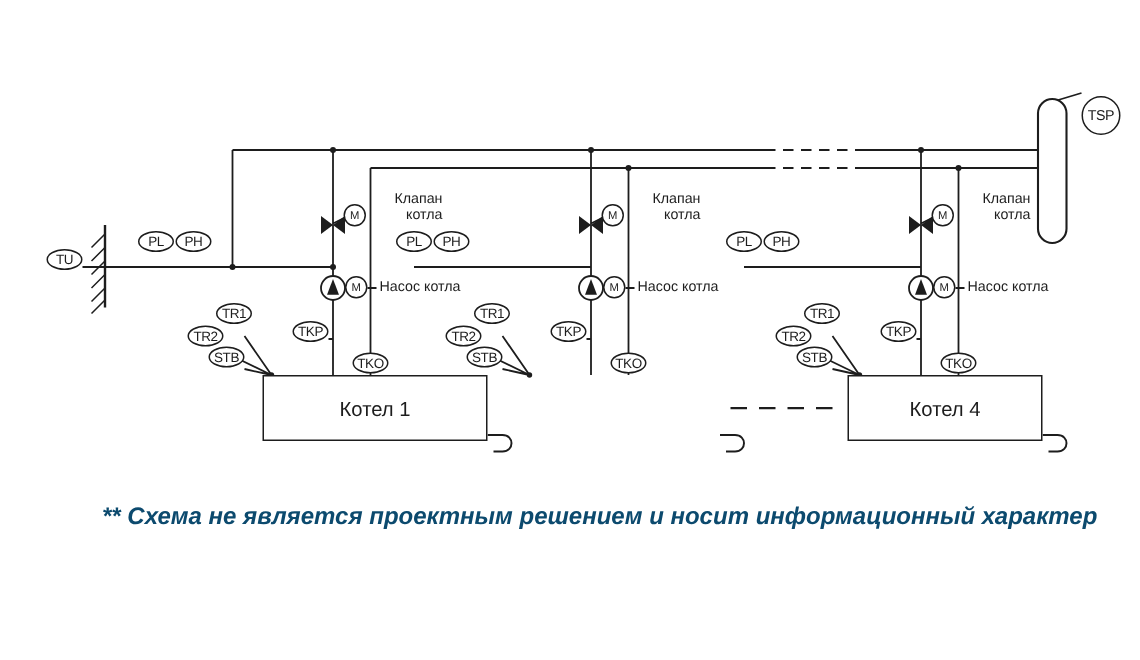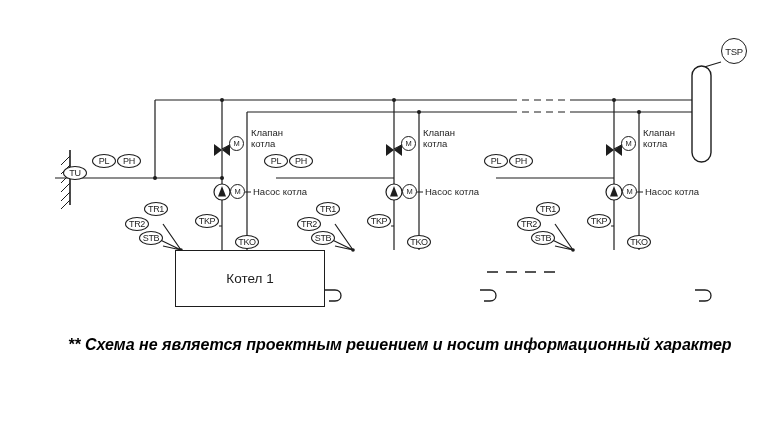--- a/index.html
+++ b/index.html
@@ -6,26 +6,26 @@
   .stage{position:relative;width:760px;height:440px;background:#fff;overflow:hidden;
          font-family:"Liberation Sans",sans-serif;color:#1d1d1d;}
   .stage svg{position:absolute;left:0;top:0;}
   .sens{position:absolute;width:24px;height:14px;border:1.3px solid #1d1d1d;border-radius:50%;
         background:#fff;display:flex;align-items:center;justify-content:center;
         font-size:9px;letter-spacing:-0.3px;box-sizing:border-box;}
   .sens.big{width:26px;height:26px;font-size:9.5px;}
   .mcirc{position:absolute;width:15px;height:15px;border:1.2px solid #1d1d1d;border-radius:50%;
         background:#fff;display:flex;align-items:center;justify-content:center;
         font-size:7.5px;box-sizing:border-box;}
-  .boiler{position:absolute;height:57px;border:1.5px solid #1d1d1d;background:#fff;
+  .boiler{position:absolute;height:44px;border:1.5px solid #1d1d1d;background:#fff;
         display:flex;align-items:center;justify-content:center;font-size:13.5px;box-sizing:border-box;}
   .lbl{position:absolute;font-size:9.5px;line-height:10.5px;background:#fff;padding:0 1px;}
-  .vlbl{width:44px;}
+  .vlbl{width:44px;text-align:right;}
   .note{position:absolute;left:68px;top:336px;font-size:16px;font-style:italic;font-weight:600;
-        white-space:nowrap;color:#000000;text-align:right;}
+        white-space:nowrap;color:#0c4a6e;text-align:right;}
 </style>
 </head>
 <body>
 
 <div class="stage">
 
   <svg width="760" height="440" viewBox="0 0 760 440">
 
     <path fill="none" stroke="#1d1d1d" stroke-width="1.2" d="
       M155,100 H510 M570,100 H692
@@ -92,30 +92,33 @@
         <circle cx="222" cy="178" r="2"></circle>
       <circle cx="181" cy="250" r="1.8"></circle>
         <circle cx="353" cy="250" r="1.8"></circle>
         <circle cx="573" cy="250" r="1.8"></circle>
     </g>
   </svg>
 
   <div class="boiler" style="left:175px;top:250px;width:150px;">
       <span>Котел 1</span>
     </div>
+  <div class="boiler" style="left:565px;top:250px;width:130px;">
+      <span>Котел 4</span>
+    </div>
 
   <div class="lbl vlbl" style="left:250px;top:128px;">Клапан котла</div>
   <div class="lbl vlbl" style="left:422px;top:128px;">Клапан котла</div>
   <div class="lbl vlbl" style="left:642px;top:128px;">Клапан котла</div>
   <div class="lbl" style="left:252px;top:187px;">Насос котла</div>
   <div class="lbl" style="left:424px;top:187px;">Насос котла</div>
   <div class="lbl" style="left:644px;top:187px;">Насос котла</div>
 
-  <div class="sens" style="left:31px;top:166px;margin-left:32px;">TU</div>
-  <div class="sens big" style="left:721px;top:38px;">TSP</div>
+  <div class="sens" style="left:31px;top:166px;">TU</div>
+  <div class="sens big" style="left:721px;top:64px;">TSP</div>
 
   <div class="sens" style="left:92px;top:154px;">PL</div>
   <div class="sens" style="left:117px;top:154px;">PH</div>
   <div class="sens" style="left:144px;top:202px;">TR1</div>
   <div class="sens" style="left:125px;top:217px;">TR2</div>
   <div class="sens" style="left:139px;top:231px;">STB</div>
   <div class="sens" style="left:195px;top:214px;">TKP</div>
   <div class="sens" style="left:235px;top:235px;">TKO</div>
   <div class="mcirc" style="left:229px;top:136px;">M</div>
   <div class="mcirc" style="left:230px;top:184px;">M</div>

